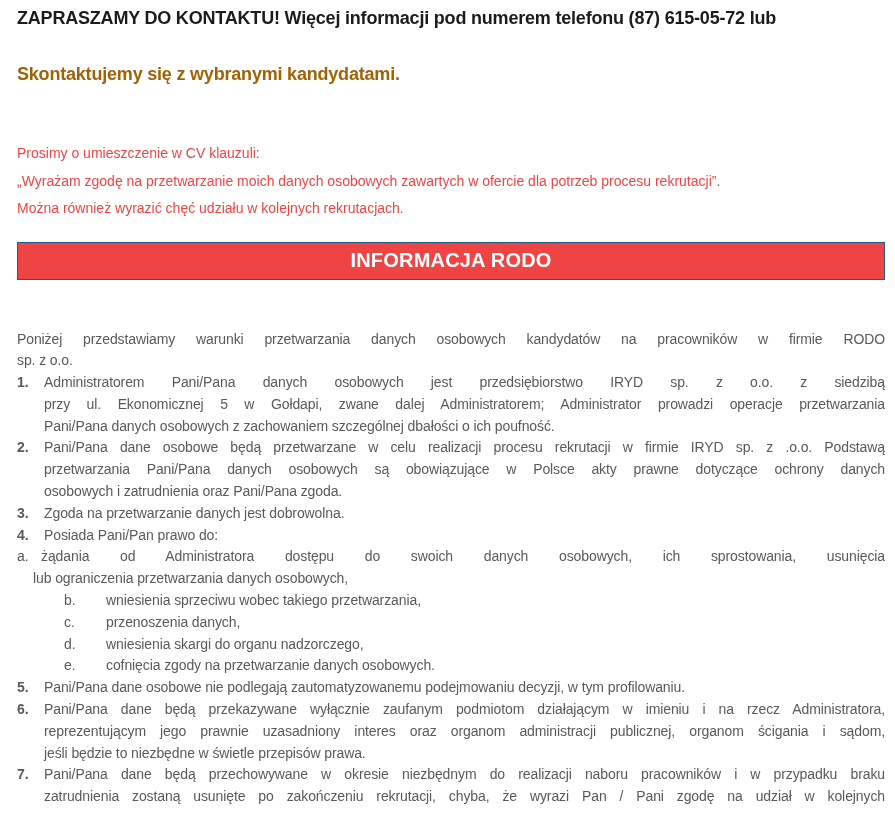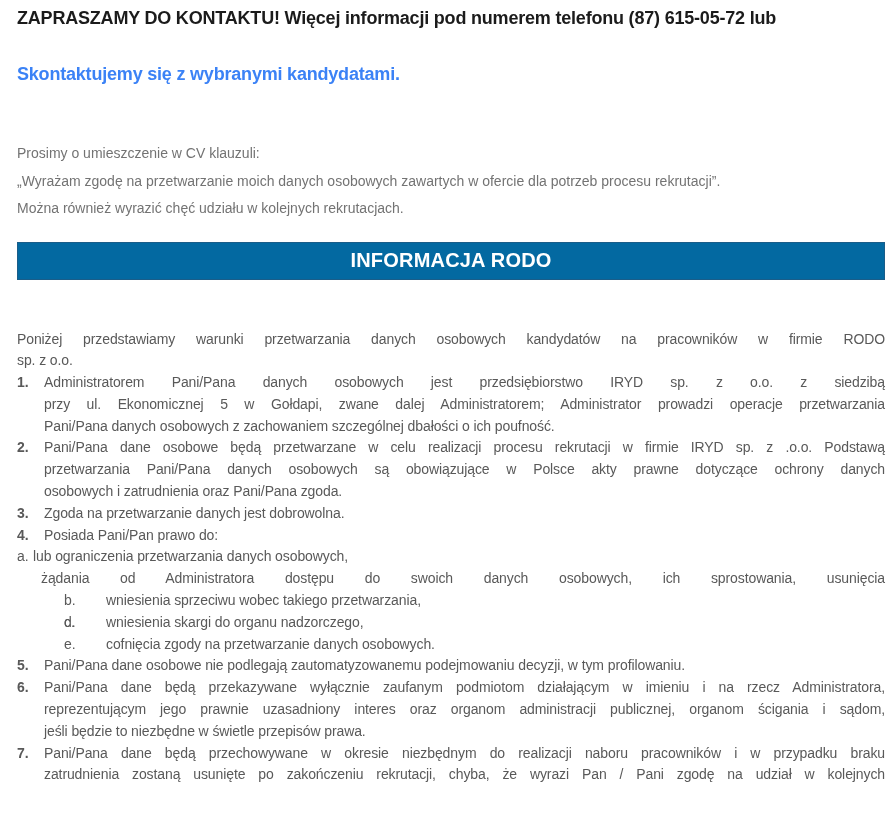--- a/index.html
+++ b/index.html
@@ -27,38 +27,38 @@
     line-height: 29px;
     font-weight: bold;
     color: #1b1b1b;
     letter-spacing: -0.2px;
   }
   .contact-note {
     margin-top: 27px;
     font-size: 18px;
     line-height: 29px;
     font-weight: bold;
-    color: #3b82f6;
+    color: #a16207;
     letter-spacing: -0.2px;
   }
 
   
   .cv-clause {
     margin-top: 51px;
     font-size: 14px;
     line-height: 27.5px;
-    color: #737373;
+    color: #ef4444;
   }
 
   
   .banner {
     box-sizing: border-box;
     margin-top: 19px;
     height: 38px;
-    background: #0369a1;
+    background: #ef4444;
     border: 1px solid #1a5d89;
     display: flex;
     align-items: center;
     justify-content: center;
   }
   .banner .banner-title {
     color: #ffffff;
     font-weight: bold;
     font-size: 20px;
     letter-spacing: 0.2px;
@@ -143,31 +143,32 @@
       <div class="line">Zgoda na przetwarzanie danych jest dobrowolna.</div>
     </div>
 
     <div class="li num">
       <span class="marker">4.</span>
       <div class="line">Posiada Pani/Pan prawo do:</div>
     </div>
 
     <div class="li a">
       <span class="marker">a.</span>
+      <div class="line jl first">żądania od Administratora dostępu do swoich danych osobowych, ich sprostowania, usunięcia</div>
       <div class="line cont">lub ograniczenia przetwarzania danych osobowych,</div>
-      <div class="line jl first">żądania od Administratora dostępu do swoich danych osobowych, ich sprostowania, usunięcia</div>
     </div>
 
     <div class="li sub">
       <span class="marker">b.</span>
       <div class="line">wniesienia sprzeciwu wobec takiego przetwarzania,</div>
     </div>
 
     <div class="li sub">
       <span class="marker">c.</span>
+      <div class="line">przenoszenia danych,</div>
     </div>
 
     <div class="li sub">
       <span class="marker">d.</span>
       <div class="line">wniesienia skargi do organu nadzorczego,</div>
     </div>
 
     <div class="li sub">
       <span class="marker">e.</span>
       <div class="line">cofnięcia zgody na przetwarzanie danych osobowych.</div>

